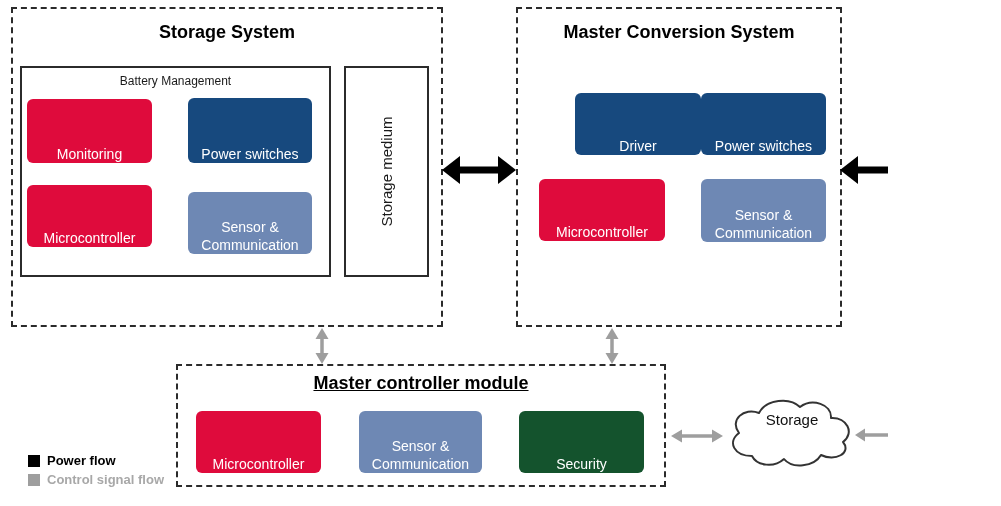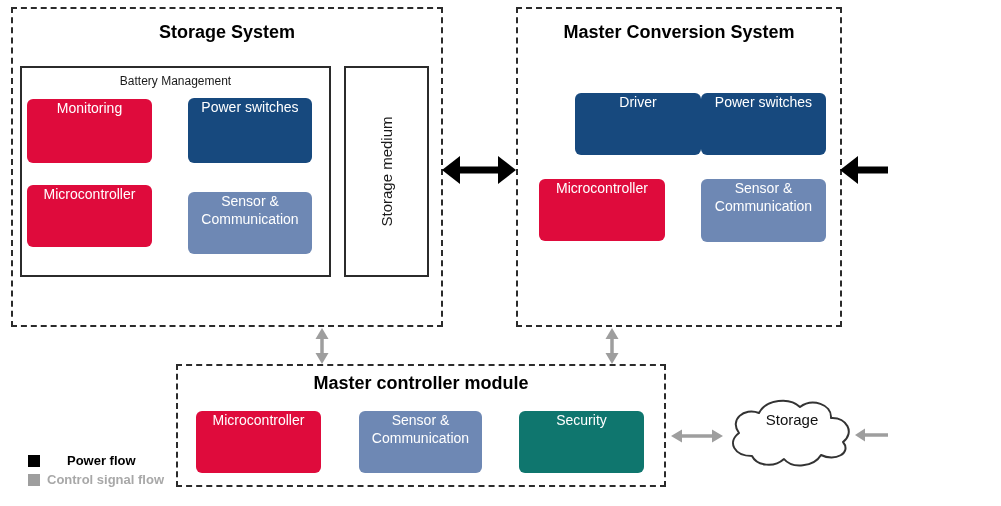--- a/index.html
+++ b/index.html
@@ -40,21 +40,21 @@
     font-size: 12px;
     color: #1a1a1a;
   }
   .block {
     position: absolute;
     border-radius: 6px;
     color: #ffffff;
     font-size: 14px;
     line-height: 1.3;
     display: flex;
-    align-items: flex-start;
+    align-items: flex-end;
     justify-content: center;
     text-align: center;
     padding: 0 0;
     box-sizing: border-box;
   }
   .vert-box {
     display: flex;
     align-items: center;
     justify-content: center;
   }
@@ -143,32 +143,32 @@
 
   <div class="block" style="left: 701px; top: 179px; width: 125px; height: 63px; background: rgb(110, 136, 180);">
     <span>Sensor &amp; Communication</span>
   </div>
 
   <div class="grid-box" style="left:912px; top:131px; width:68px; height:73px;">
     <span>Power</span>
   </div>
 
   <div class="dashed-box" style="left:176px; top:364px; width:490px; height:123px;">
-    <div class="section-title" style="top:7px;">Master controller module</div>
+    <div class="section-title" style="top:7px;text-decoration:underline;">Master controller module</div>
   </div>
 
   <div class="block" style="left: 196px; top: 411px; width: 125px; height: 62px; background: rgb(223, 11, 60);">
     <span>Microcontroller</span>
   </div>
 
   <div class="block" style="left: 359px; top: 411px; width: 123px; height: 62px; background: rgb(110, 136, 180);">
     <span>Sensor &amp; Communication</span>
   </div>
 
-  <div class="block" style="left: 519px; top: 411px; width: 125px; height: 62px; background: #0f766e;">
+  <div class="block" style="left: 519px; top: 411px; width: 125px; height: 62px; background: #14532d;">
     <span>Security</span>
   </div>
 
   <svg class="abs" style="left:441px; top:153px;" width="76" height="34" viewBox="0 0 76 34">
     <line x1="14" y1="17" x2="62" y2="17" stroke-width="7" style="stroke: rgb(0, 0, 0);"></line>
     <polygon points="19,3 19,31 1,17" style="fill: rgb(0, 0, 0);"></polygon>
     <polygon points="57,3 57,31 75,17" style="fill: rgb(0, 0, 0);"></polygon>
   </svg>
 
   <svg class="abs" style="left:839px; top:153px;" width="76" height="34" viewBox="0 0 76 34">
@@ -209,21 +209,21 @@
   <svg class="abs" style="left:898px; top:392px;" width="100" height="70" viewBox="0 0 100 70">
     <polygon points="4,27 50,5 96,27" fill="#ffffff" stroke="#333333" stroke-width="2" stroke-linejoin="round"></polygon>
     <rect x="6" y="26" width="88" height="40" fill="#ffffff" stroke="#333333" stroke-width="2"></rect>
     <rect x="2" y="24" width="6" height="5" fill="#111111"></rect>
     <rect x="92" y="24" width="6" height="5" fill="#111111"></rect>
   </svg>
   <div class="ext-label" style="left:906px; top:415px; width:84px;margin-left:48px;">Utility</div>
 
   <div class="legend-row" style="left:28px; top:453px;">
     <span class="legend-swatch" style="background: rgb(0, 0, 0);"></span>
-    <span class="legend-label" style="color:#000;margin-left:20px;">Power flow</span>
+    <span class="legend-label" style="color:#000;">Power flow</span>
   </div>
 
   <div class="legend-row" style="left:28px; top:472px;">
     <span class="legend-swatch" style="background: rgb(158, 158, 158);"></span>
     <span class="legend-label" style="color: rgb(168, 168, 168);">Control signal flow</span>
   </div>
 
 </div>
 
 </body></html>

